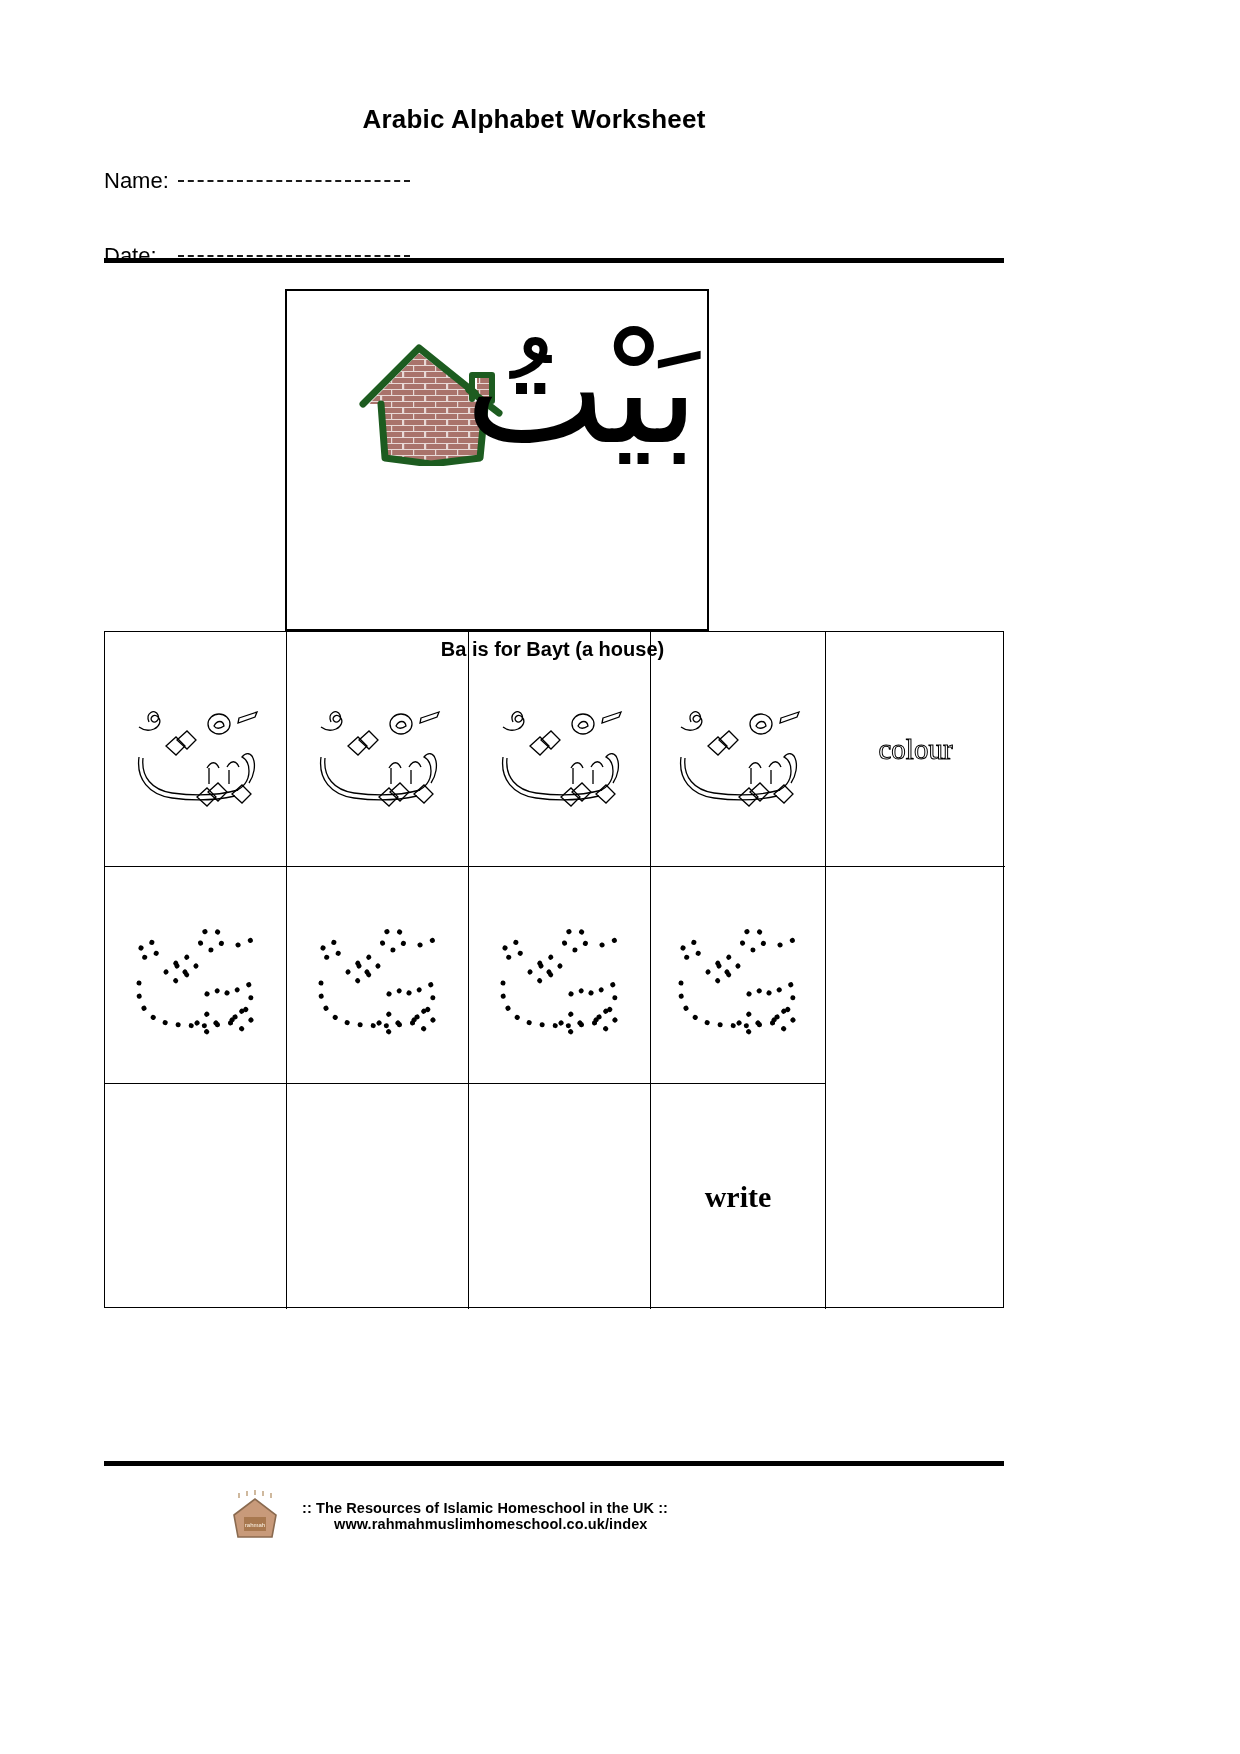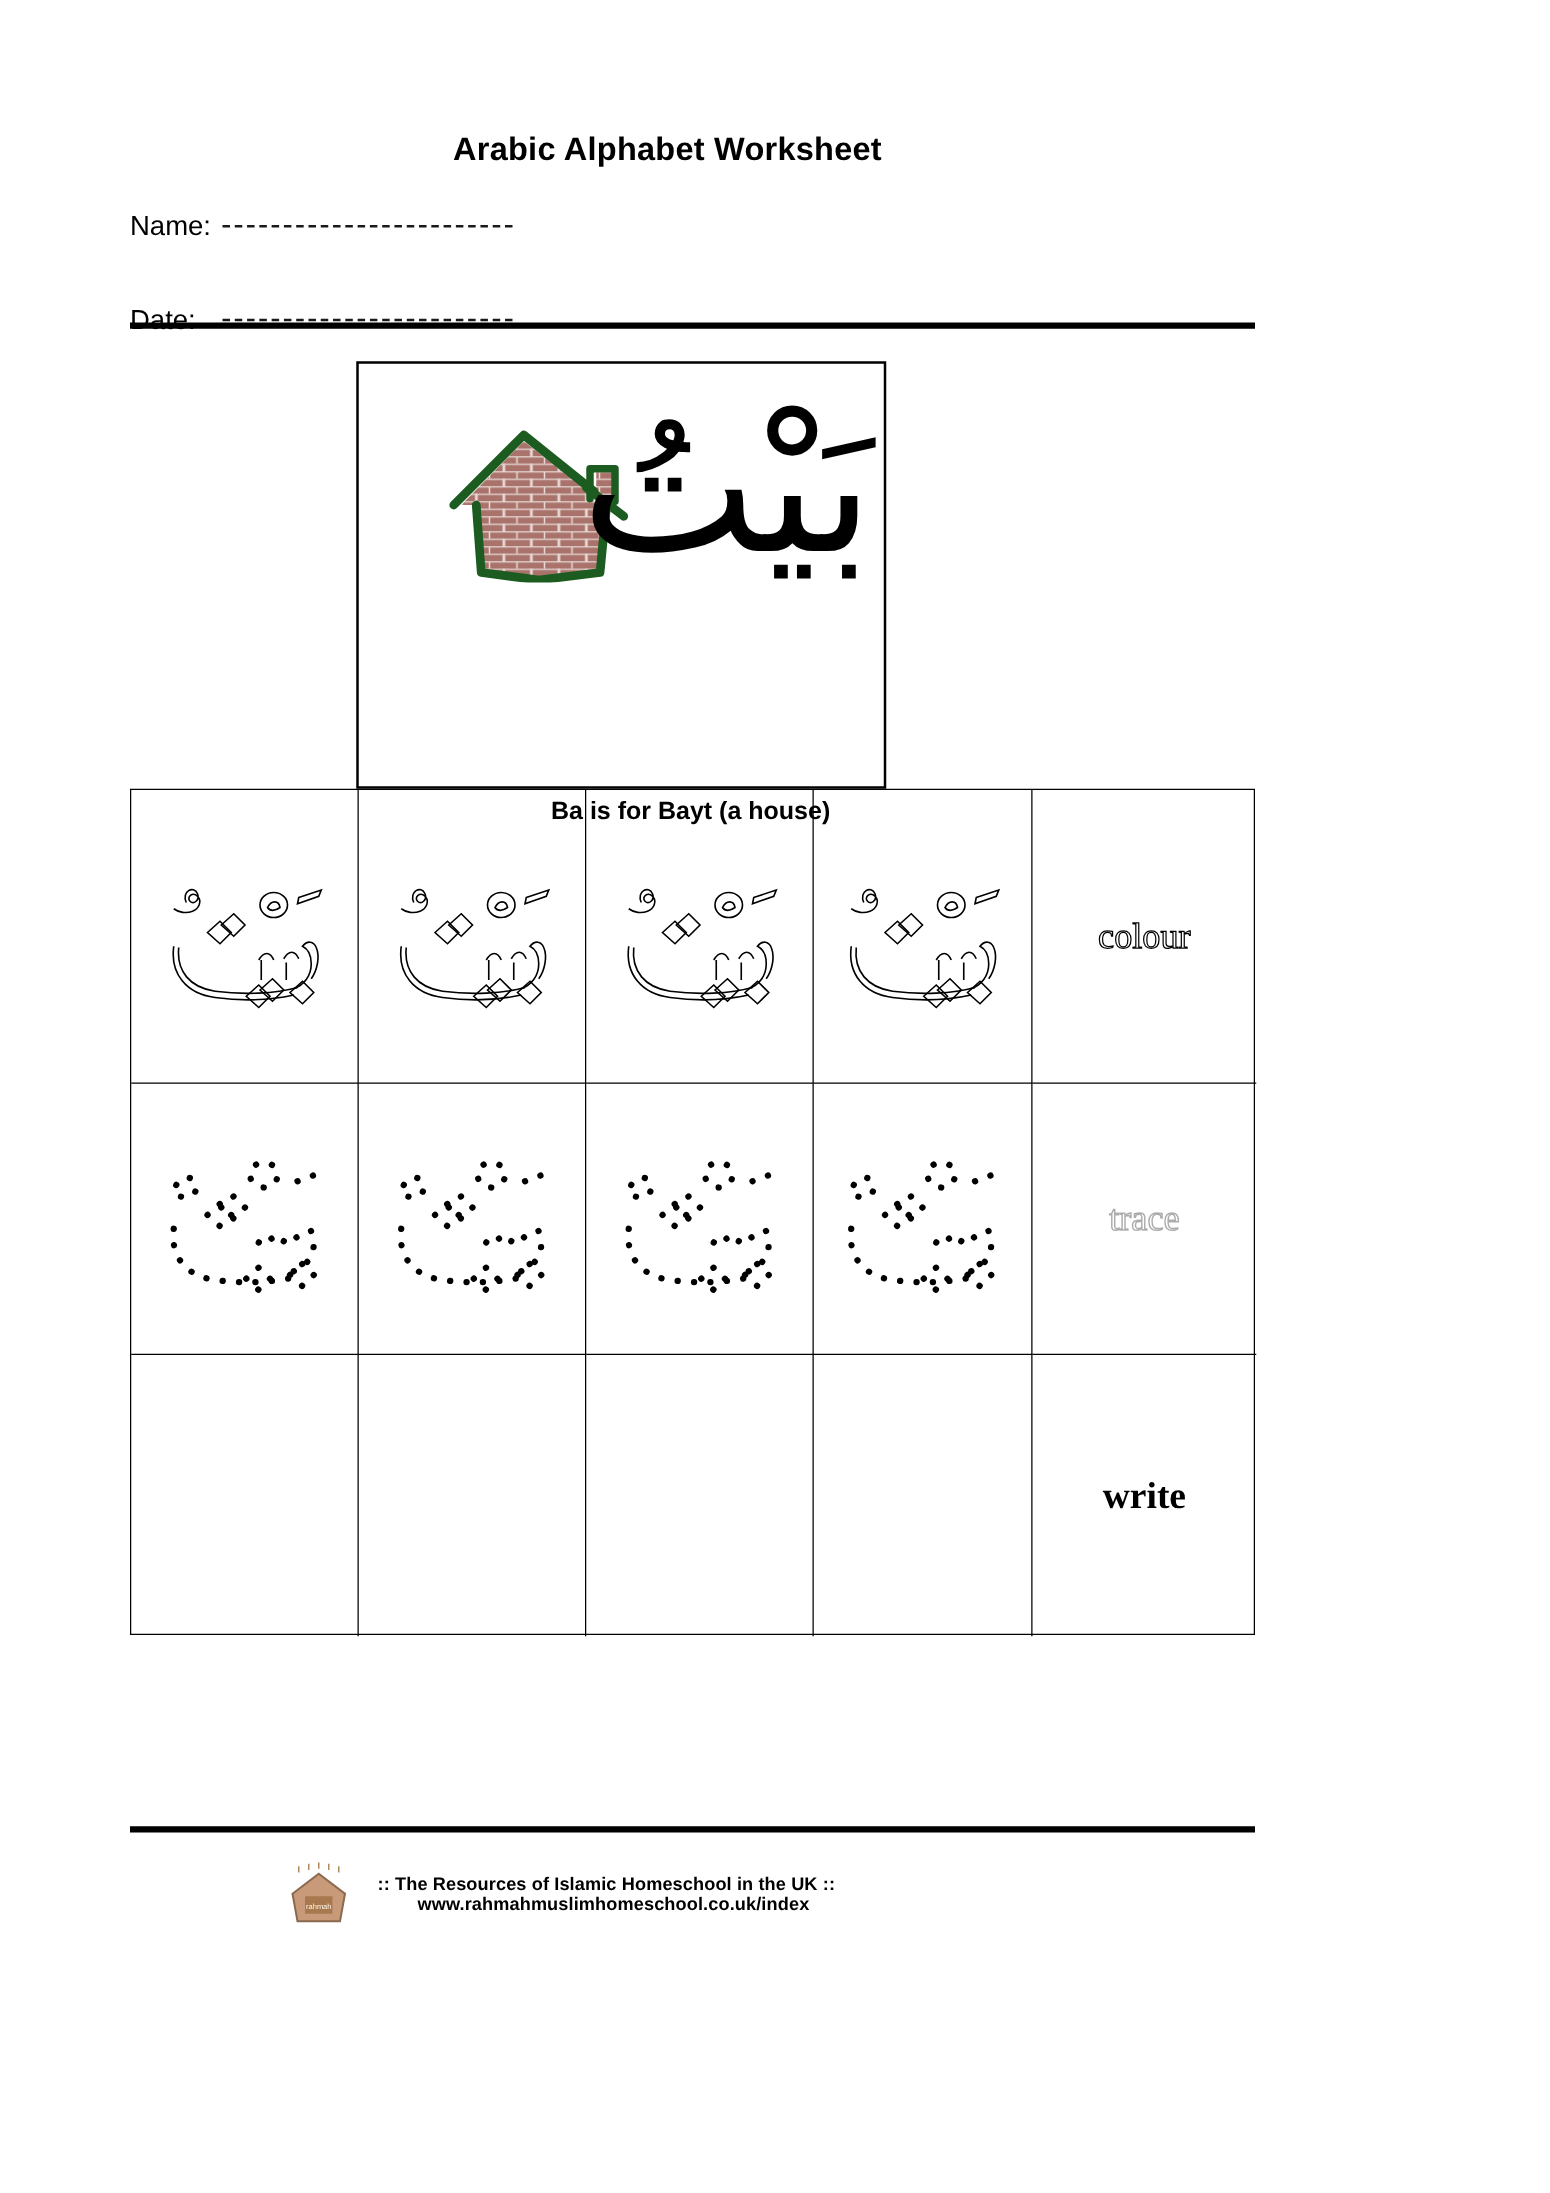--- a/index.html
+++ b/index.html
@@ -308,23 +308,20 @@
             <path d="M66 66 l10,-9 9,9 -9,9 z"></path>
             <path d="M28 83 c-3,22 10,38 33,41 22,3 45,2 63,-2"></path>
             <path d="M124 117 c10,-4 16,-12 16,-22 0,-9 -4,-15 -9,-16"></path>
             <path d="M96 94 c4,-7 9,-7 12,0 M116 93 c4,-7 9,-7 12,0"></path>
             <path d="M86 123 l10,-9 9,9 -9,9 z"></path>
             <path d="M121 120 l10,-9 9,9 -9,9 z"></path>
           </g>
         </svg>
       </div>
     </div>
-    <div class="cell label-cell">
-      <span class="label-trace">trace</span>
-    </div>
 
     <div class="cell"></div>
     <div class="cell"></div>
     <div class="cell"></div>
     <div class="cell"></div>
     <div class="cell label-cell">
       <span class="label-write">write</span>
     </div>
   </div>
 

